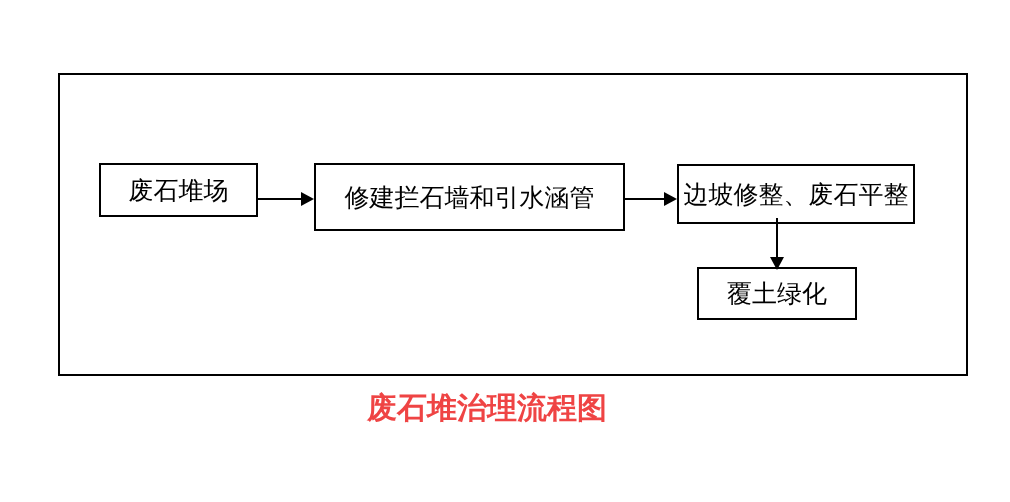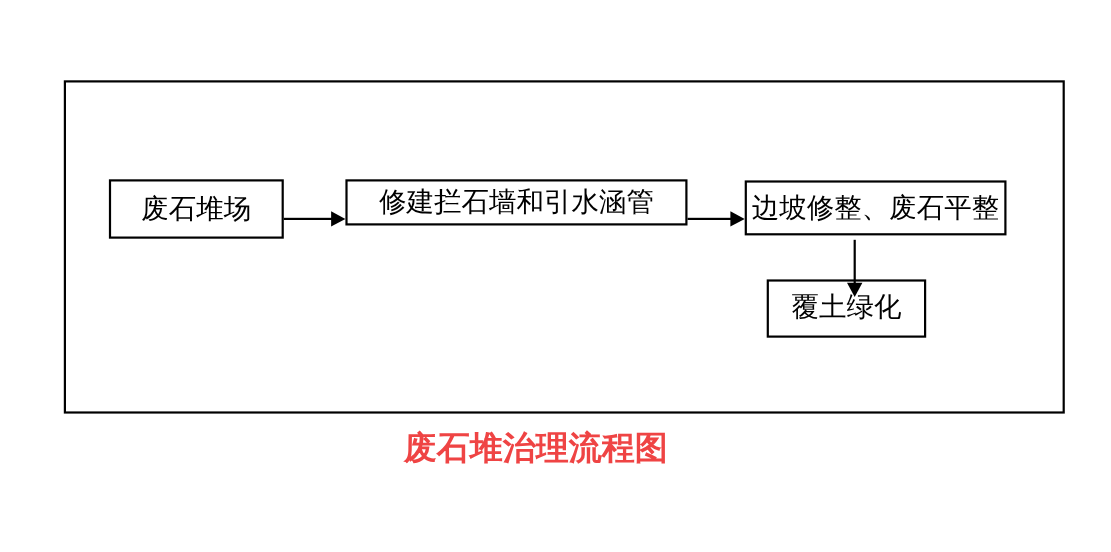--- a/index.html
+++ b/index.html
@@ -29,23 +29,23 @@
     background: #ffffff;
     display: flex;
     align-items: center;
     justify-content: center;
     font-size: 25px;
     color: #000000;
     white-space: nowrap;
     line-height: 1;
   }
   .node-1 { left: 99px;  top: 163px; width: 159px; height: 54px; }
-  .node-2 { left: 314px; top: 163px; width: 311px; height: 42px; font-family: Liberation Serif, serif; }
-  .node-3 { left: 677px; top: 164px; width: 238px; height: 50px; }
-  .node-4 { left: 697px; top: 254px; width: 145px; height: 53px; font-family: Liberation Mono, monospace; }
+  .node-2 { left: 314px; top: 163px; width: 311px; height: 68px; font-family: Liberation Serif, serif; }
+  .node-3 { left: 677px; top: 164px; width: 238px; height: 60px; }
+  .node-4 { left: 697px; top: 267px; width: 160px; height: 53px; }
 
   .arrow-line-h {
     position: absolute;
     height: 2px;
     background: #000000;
   }
   .arrow-line-v {
     position: absolute;
     width: 2px;
     background: #000000;

